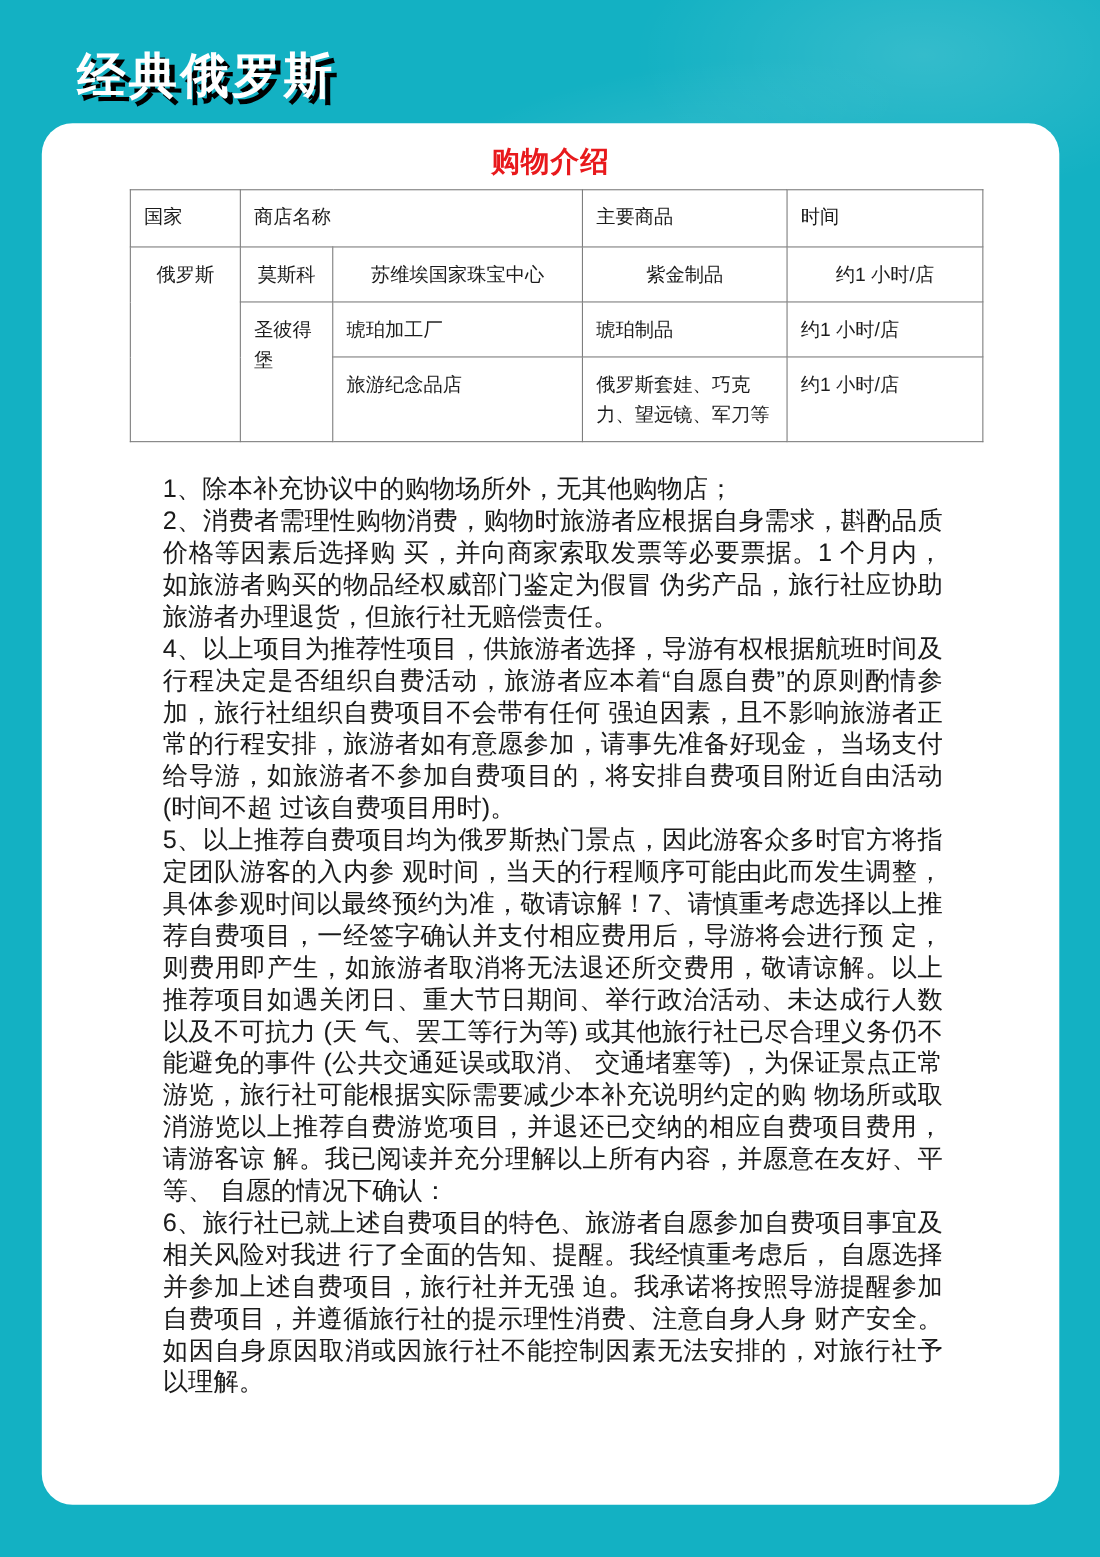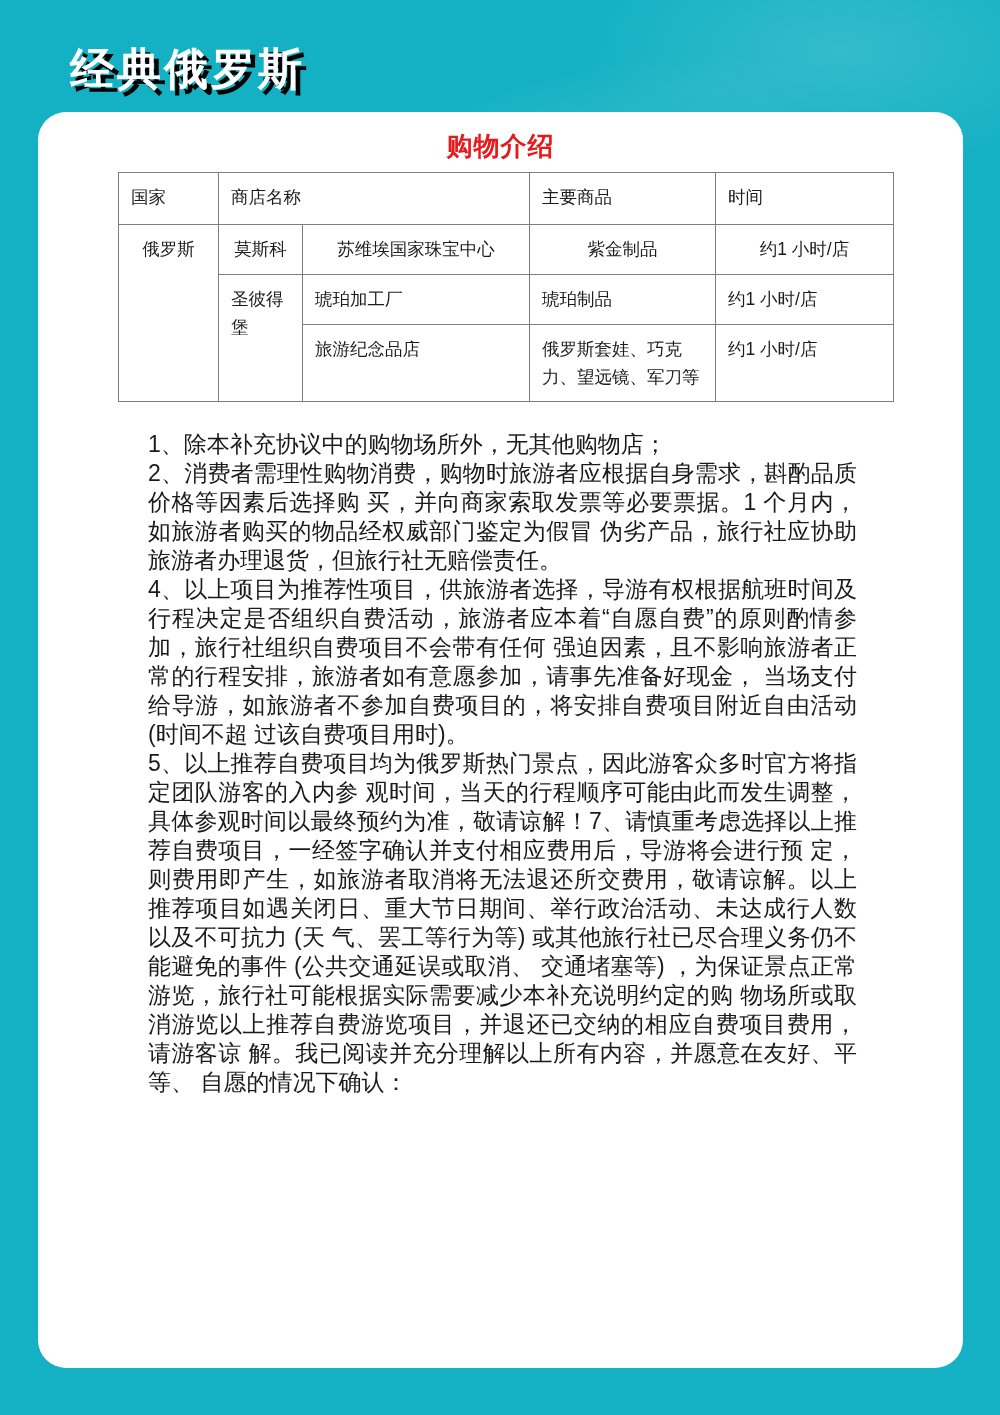--- a/index.html
+++ b/index.html
@@ -117,15 +117,16 @@
         <td>约1 小时/店</td>
       </tr>
     </tbody>
   </table>
 
   <div class="terms">
     <p>1、除本补充协议中的购物场所外，无其他购物店；</p>
     <p>2、消费者需理性购物消费，购物时旅游者应根据自身需求，斟酌品质价格等因素后选择购 买，并向商家索取发票等必要票据。1 个月内，如旅游者购买的物品经权威部门鉴定为假冒 伪劣产品，旅行社应协助旅游者办理退货，但旅行社无赔偿责任。</p>
     <p>4、以上项目为推荐性项目，供旅游者选择，导游有权根据航班时间及行程决定是否组织自费活动，旅游者应本着“自愿自费”的原则酌情参加，旅行社组织自费项目不会带有任何 强迫因素，且不影响旅游者正常的行程安排，旅游者如有意愿参加，请事先准备好现金， 当场支付给导游，如旅游者不参加自费项目的，将安排自费项目附近自由活动 (时间不超 过该自费项目用时)。</p>
     <p>5、以上推荐自费项目均为俄罗斯热门景点，因此游客众多时官方将指定团队游客的入内参 观时间，当天的行程顺序可能由此而发生调整，具体参观时间以最终预约为准，敬请谅解！7、请慎重考虑选择以上推荐自费项目，一经签字确认并支付相应费用后，导游将会进行预 定，则费用即产生，如旅游者取消将无法退还所交费用，敬请谅解。以上推荐项目如遇关闭日、重大节日期间、举行政治活动、未达成行人数以及不可抗力 (天 气、罢工等行为等) 或其他旅行社已尽合理义务仍不能避免的事件 (公共交通延误或取消、 交通堵塞等) ，为保证景点正常游览，旅行社可能根据实际需要减少本补充说明约定的购 物场所或取消游览以上推荐自费游览项目，并退还已交纳的相应自费项目费用，请游客谅 解。我已阅读并充分理解以上所有内容，并愿意在友好、平等、 自愿的情况下确认：</p>
+    <p>6、旅行社已就上述自费项目的特色、旅游者自愿参加自费项目事宜及相关风险对我进 行了全面的告知、提醒。我经慎重考虑后， 自愿选择并参加上述自费项目，旅行社并无强 迫。我承诺将按照导游提醒参加自费项目，并遵循旅行社的提示理性消费、注意自身人身 财产安全。如因自身原因取消或因旅行社不能控制因素无法安排的，对旅行社予以理解。</p>
   </div>
 
 </div>
 
 </body></html>

